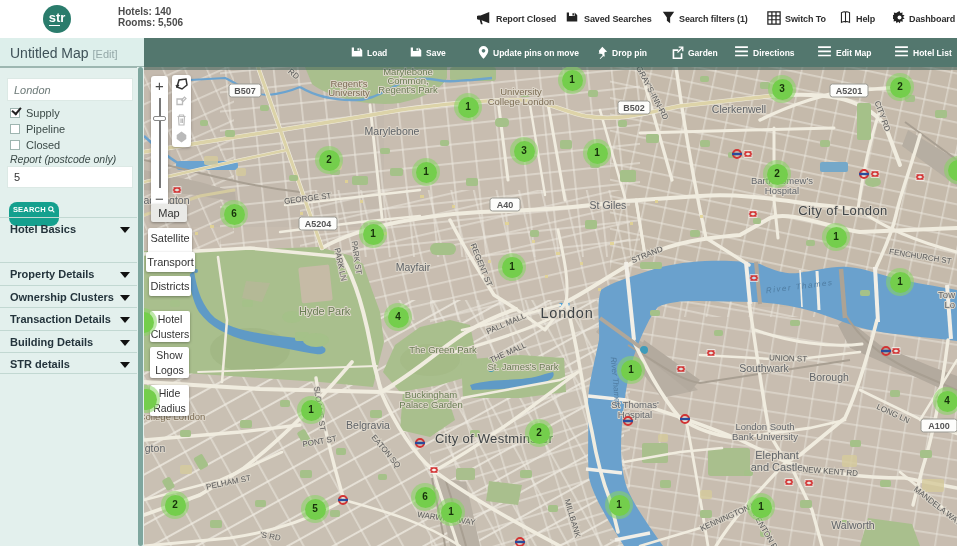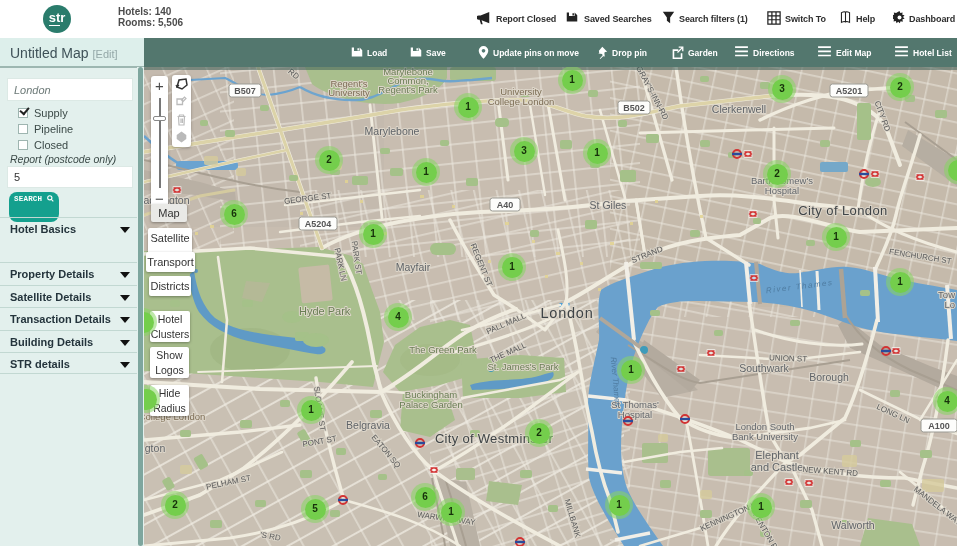--- a/index.html
+++ b/index.html
@@ -19,25 +19,25 @@
   #mapheader .t2 { font-size:11px; color:#94a8a8; }
   #toolbar { position:absolute; left:144px; top:38px; width:813px; height:29px; background:#53776e;text-align:center; }
   .tbitem { position:absolute; top:0; height:29px; color:#fff; font-size:8.5px; letter-spacing:0; font-weight:bold; }
   .tbitem .ic { position:absolute; top:8px; }
   .tbitem .tx { position:absolute; top:10px; white-space:nowrap; }
   
   #sidebar { position:absolute; left:0; top:67px; width:144px; height:479px; background:#e3f0ed; }
   #sscroll { position:absolute; left:137px; top:67px; width:7px; height:479px; background:#e3f0ed; }
   #sscroll .thumb { position:absolute; left:1px; top:0px; width:5px; height:479px; background:#7ea69e; border-radius:3px; }
   .inp { position:absolute; left:7px; width:126px; height:23px; background:#fff; border:1px solid #dce9e5; font-size:11px; font-style:italic; color:#6d7a78; padding:0 6px; }
-  .cbrow { position:absolute; left:18px; font-size:11px; color:#3c4a48; }
+  .cbrow { position:absolute; left:10px; font-size:11px; color:#3c4a48; }
   .cb { display:inline-block; width:10px; height:10px; background:#fff; border:1px solid #9eb5b0; vertical-align:-1px; margin-right:6px; position:relative; }
   .cb.ck:after { content:""; position:absolute; left:1px; top:-2px; width:7px; height:4px; border-left:2px solid #222; border-bottom:2px solid #222; transform:rotate(-50deg); }
   .lbl { position:absolute; left:10px; font-size:10.5px; font-style:italic; color:#3c4a48; }
-  #searchbtn { position:absolute; left:9px; top:125px; width:50px; height:30px; background:#14a08e; border-radius:8px; color:#fff; font-size:7.5px; font-weight:bold; text-align:center; line-height:15px; letter-spacing:.2px;font-family:Liberation Mono, monospace; }
+  #searchbtn { position:absolute; left:9px; top:135px; width:50px; height:24px; background:#14a08e; border-radius:8px; color:#fff; font-size:7.5px; font-weight:bold; text-align:center; line-height:15px; letter-spacing:.2px; }
   .acc { position:absolute; left:0px; width:137px; height:22.4px; border-top:1px solid #c2d8d2; font-size:11px; font-weight:bold; color:#24343c; line-height:22px; padding-left:10px; }
   .acc:after { content:""; position:absolute; right:7px; top:9px; width:0; height:0; border-left:5px solid transparent; border-right:5px solid transparent; border-top:6px solid #111; }
   
   #map { position:absolute; left:144px; top:67px; width:813px; height:479px; overflow:hidden; background:#c8beb0; }
   
   .mbtn { position:absolute; background:#fff; border-radius:2px; box-shadow:0 1px 3px rgba(0,0,0,.35); color:#333; text-align:center; }
   
   .mk { position:absolute; width:28px; height:28px; margin:-14px 0 0 -14px; border-radius:50%; background:rgba(134,214,98,.55); }
   .mk i { position:absolute; left:3.5px; top:3.5px; width:21px; height:21px; border-radius:50%; background:#74ce4c; }
   .mk b { position:absolute; left:0; top:0; width:28px; height:28px; text-align:center; line-height:28px; font-size:10px; font-style:normal; color:#17320b; font-weight:bold; }
@@ -151,21 +151,21 @@
     <div class="cbrow" style="top:56px;"><span class="cb"></span>Pipeline</div>
     <div class="cbrow" style="top:72px;"><span class="cb"></span>Closed</div>
     <div class="lbl" style="top:86px;">Report (postcode only)</div>
     <input class="inp" style="top: 99px; height: 22px; font-style: normal; color: rgb(51, 51, 51);" value="5">
     <div id="searchbtn">SEARCH <svg width="7" height="7" viewBox="0 0 10 10" style="vertical-align:-1px">
           <circle cx="4" cy="4" r="3" stroke="#fff" stroke-width="1.6" fill="none"></circle>
           <path d="M6.2 6.2 L9 9" stroke="#fff" stroke-width="1.6"></path>
         </svg></div>
     <div class="acc" style="top:150px;">Hotel Basics</div>
     <div class="acc" style="top:195px;">Property Details</div>
-    <div class="acc" style="top:218px;">Satellite Details</div>
+    <div class="acc" style="top:218px;">Ownership Clusters</div>
     <div class="acc" style="top:240px;">Transaction Details</div>
     <div class="acc" style="top:263px;">Building Details</div>
     <div class="acc" style="top:285px; border-bottom:1px solid #c2d8d2;">STR details</div>
   </div>
   <div id="sscroll">
       <div class="thumb"></div>
     </div>
 
   <div id="map">
   <svg width="813" height="479" viewBox="144 67 813 479">

